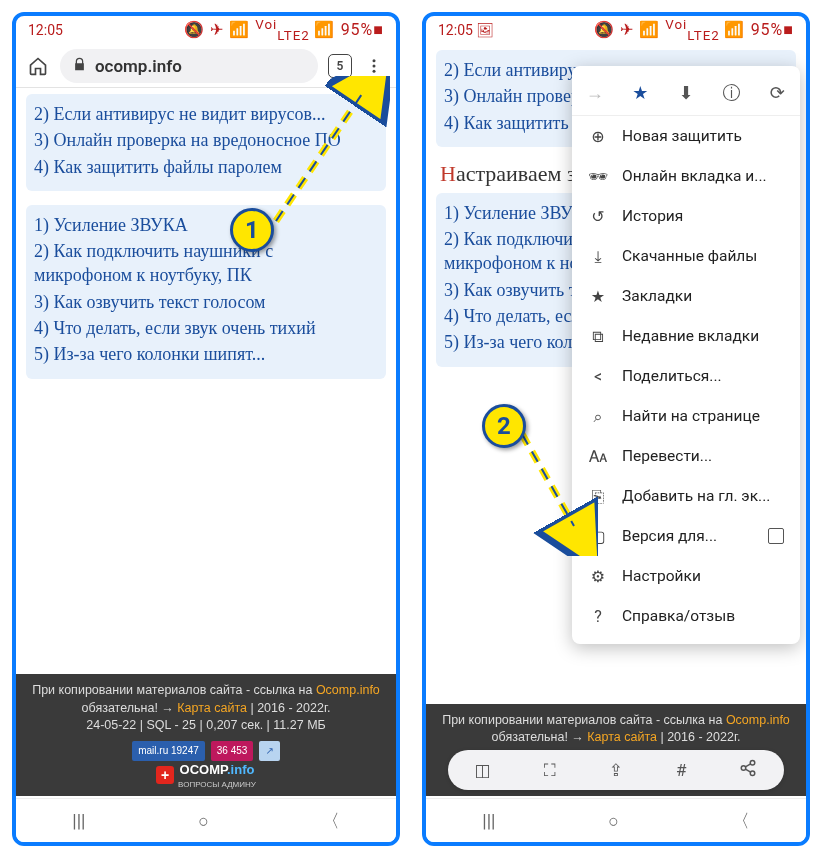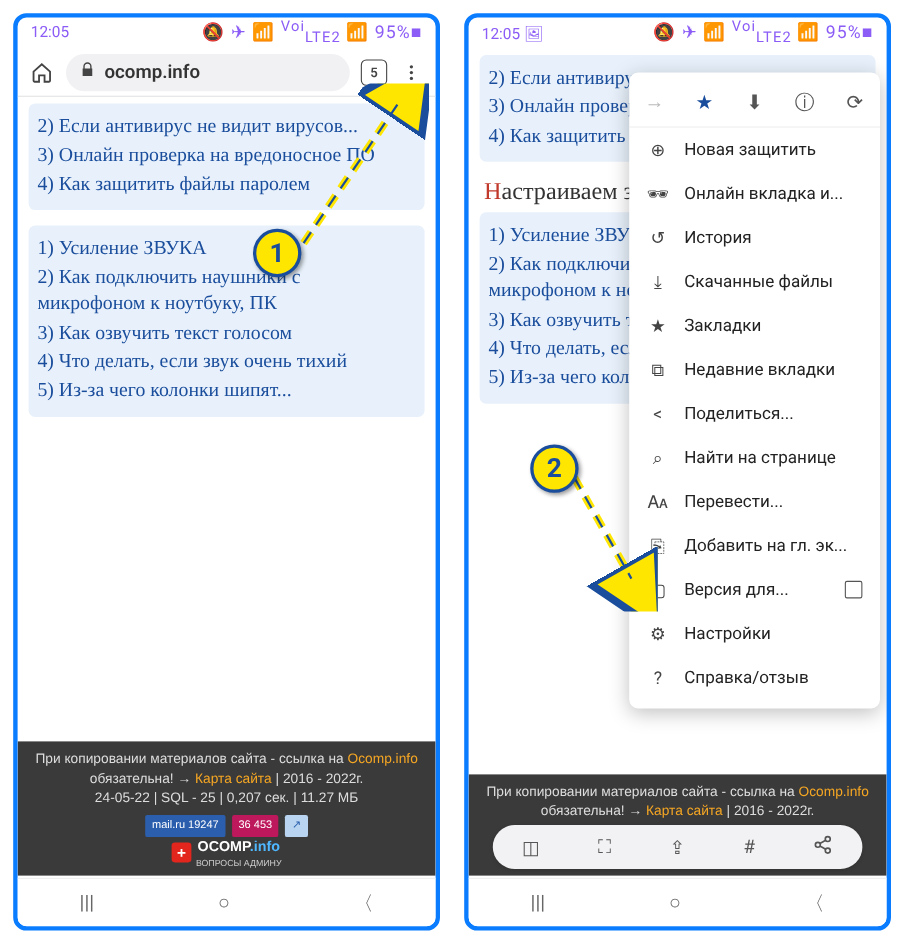--- a/index.html
+++ b/index.html
@@ -22,21 +22,21 @@
     overflow: hidden;
     flex-shrink: 0;
   }
   .statusbar {
     display: flex;
     justify-content: space-between;
     align-items: center;
     height: 28px;
     padding: 0 12px;
     font-size: 14px;
-    color: #8b5cf6;
+    color: #b91c1c;
   }
   .statusbar .icons { font-size: 16px; letter-spacing: 1px; }
   .addrbar {
     display: flex;
     align-items: center;
     height: 44px;
     padding: 0 10px;
     gap: 10px;
     border-bottom: 1px solid #e3e3e3;
   }

